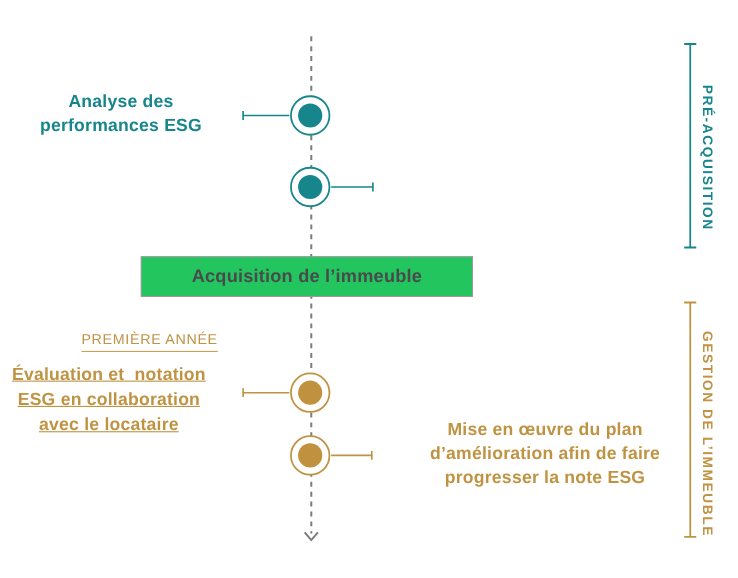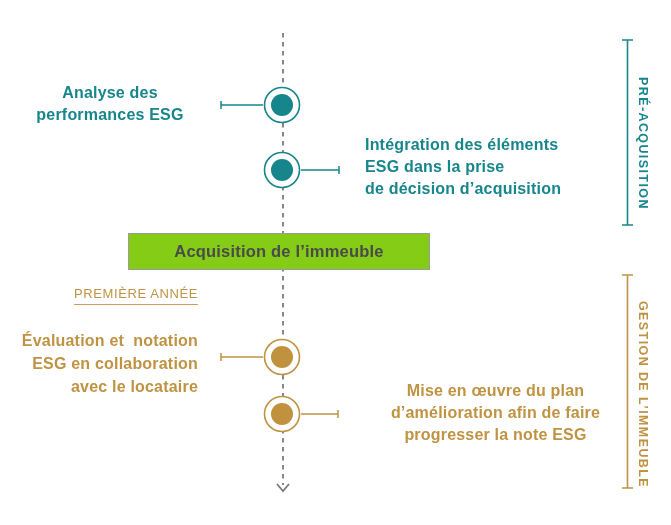--- a/index.html
+++ b/index.html
@@ -7,33 +7,33 @@
     position:relative;width:671px;height:525px;background:#ffffff;
     font-family:"Liberation Sans",sans-serif;overflow:hidden;
   }
   .layer{position:absolute;left:0;top:0;width:671px;height:525px;}
   .txt{position:absolute;white-space:pre-wrap;font-weight:bold;}
   .teal{color:#17868C;}
   .gold{color:#BF9342;}
   .step-text{font-size:16px;line-height:22px;letter-spacing:.2px;}
   .step-analyse{left:20px;top:82px;width:180px;text-align:center;}
   .step-integration{left:365px;top:134px;width:250px;text-align:left;}
-  .step-evaluation{left:0px;top:329px;width:198px;text-align:right;line-height:23px;}
+  .step-evaluation{left:0px;top:329px;width:198px;text-align:center;line-height:23px;text-decoration:underline;}
   .step-mise{left:368px;top:380px;width:255px;text-align:center;}
   .year-label-wrap{position:absolute;}
-  .year-label-wrap.first{left:0px;top:284px;width:198px;text-align:right;}
+  .year-label-wrap.first{left:0px;top:300px;width:198px;text-align:right;}
   .year-label-wrap.next{left:368px;top:348px;width:250px;text-align:left;}
   .year-label{
     display:inline-block;font-size:13px;letter-spacing:.6px;color:#BE9344;
     border-bottom:1.4px solid #C9A256;padding-bottom:3px;font-weight:normal;
     white-space:nowrap;
   }
   .acq-box{
     position:absolute;left:128px;top:233px;width:302px;height:37px;
-    background:#84cc16;border:1.4px solid #9B9B9B;box-sizing:border-box;
+    background:#22c55e;border:1.4px solid #9B9B9B;box-sizing:border-box;
     display:flex;align-items:center;justify-content:center;
     font-size:16.5px;font-weight:bold;color:#4A4A4C;letter-spacing:.2px;
   }
   .side-label{
     position:absolute;writing-mode:vertical-rl;font-size:12.5px;font-weight:bold;
     letter-spacing:1.4px;white-space:nowrap;
   }
   .side-label.pre{left:636px;top:77px;}
   .side-label.gestion{left:636px;top:301px;}
 </style>
@@ -71,23 +71,20 @@
       <circle cx="282" cy="414" r="11" fill="#C0923D"></circle>
     </g>
 
     <path d="M622,40 L633,40 M627.5,40 L627.5,225 M622,225 L633,225" stroke="#17868C" stroke-width="1.6" fill="none"></path>
     <path d="M622,275 L633,275 M627.5,275 L627.5,488 M622,488 L633,488" stroke="#BF9342" stroke-width="1.6" fill="none"></path>
   </svg>
 
   <div class="txt teal step-text step-analyse">Analyse des
 performances ESG</div>
 
-  <div class="txt teal step-text step-integration">Intégration des éléments
-ESG dans la prise
-de décision d’acquisition</div>
 
   <div class="acq-box">Acquisition de l’immeuble</div>
 
   <div class="year-label-wrap first">
     <span class="year-label">PREMIÈRE ANNÉE</span>
   </div>
 
   <div class="txt gold step-text step-evaluation">Évaluation et  notation
 ESG en collaboration
 avec le locataire</div>

